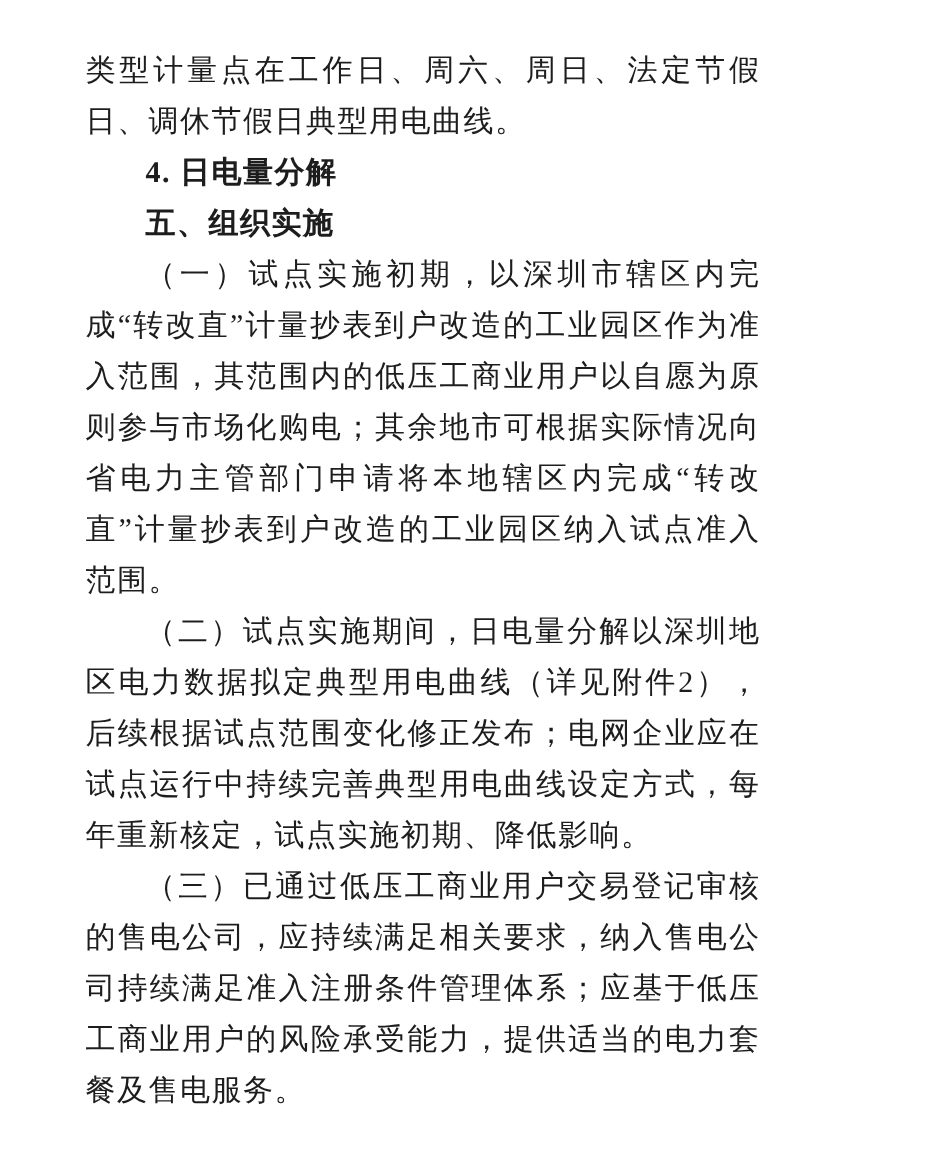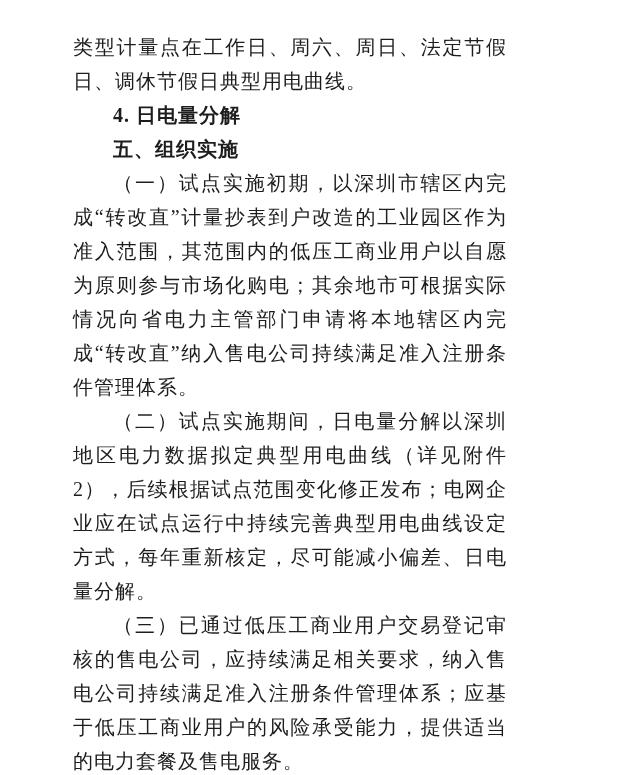--- a/index.html
+++ b/index.html
@@ -11,21 +11,21 @@
     width: 625px;
     height: 775px;
     overflow: hidden;
     font-family: "Liberation Serif", "DejaVu Serif", serif;
   }
   .doc-page {
     box-sizing: border-box;
     width: 551px;
     height: 775px;
     background: #ffffff;
-    padding: 30px 44px 0 73px;
+    padding: 30px 44px 0 57px;
   }
   .doc-page p {
     margin: 0;
     font-size: 20px;
     letter-spacing: 1px;
     line-height: 34px;
     color: #1d1d1d;
     text-align: justify;
     text-justify: inter-ideograph;
     word-break: break-all;
@@ -48,18 +48,18 @@
 <body>
 
 <div class="doc-page">
   <p>类型计量点在工作日、周六、周日、法定节假日、调休节假日典型用电曲线。</p>
 
   <p class="heading-sub">4. 日电量分解</p>
 
 
   <p class="heading-section">五、组织实施</p>
 
-  <p class="indent">（一）试点实施初期，以深圳市辖区内完成“转改直”计量抄表到户改造的工业园区作为准入范围，其范围内的低压工商业用户以自愿为原则参与市场化购电；其余地市可根据实际情况向省电力主管部门申请将本地辖区内完成“转改直”纳入售电公司持续满足准入注册条件管理体系。</p>
+  <p class="indent">（一）试点实施初期，以深圳市辖区内完成“转改直”计量抄表到户改造的工业园区作为准入范围，其范围内的低压工商业用户以自愿为原则参与市场化购电；其余地市可根据实际情况向省电力主管部门申请将本地辖区内完成“转改直”计量抄表到户改造的工业园区纳入试点准入范围。</p>
 
-  <p class="indent">（二）试点实施期间，日电量分解以深圳地区电力数据拟定典型用电曲线（详见附件2），后续根据试点范围变化修正发布；电网企业应在试点运行中持续完善典型用电曲线设定方式，每年重新核定，尽可能减小偏差、日电量分解。</p>
+  <p class="indent">（二）试点实施期间，日电量分解以深圳地区电力数据拟定典型用电曲线（详见附件2），后续根据试点范围变化修正发布；电网企业应在试点运行中持续完善典型用电曲线设定方式，每年重新核定，试点实施初期、降低影响。</p>
 
   <p class="indent">（三）已通过低压工商业用户交易登记审核的售电公司，应持续满足相关要求，纳入售电公司持续满足准入注册条件管理体系；应基于低压工商业用户的风险承受能力，提供适当的电力套餐及售电服务。</p>
 </div>
 
 </body></html>

